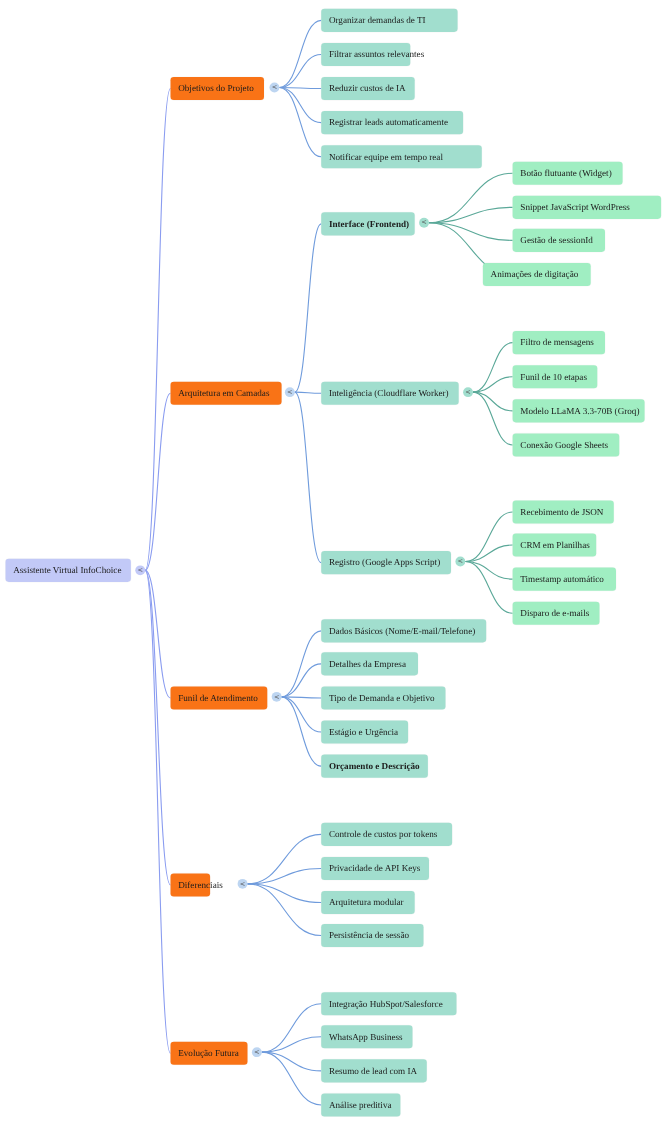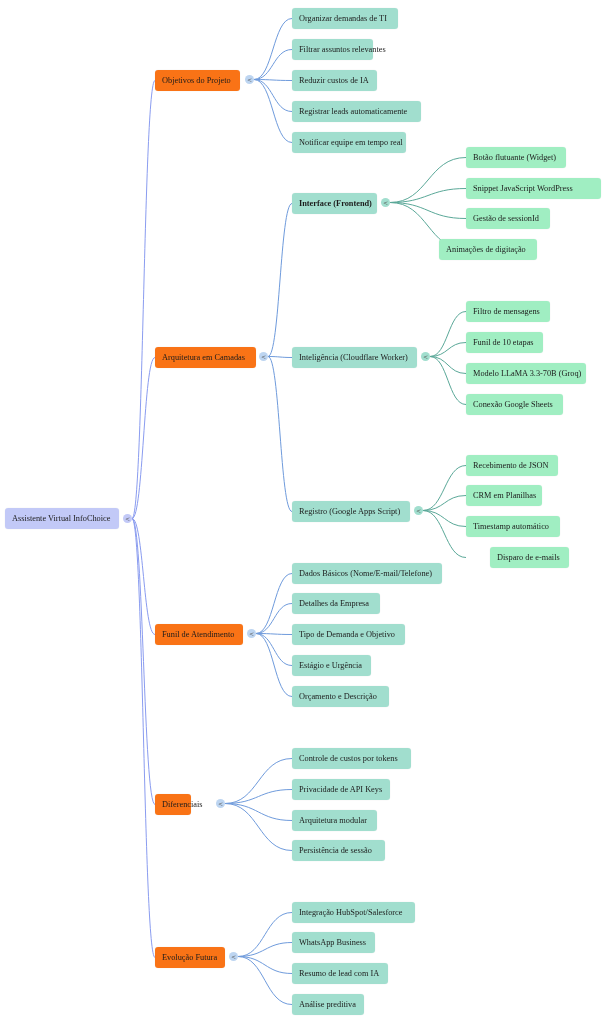--- a/index.html
+++ b/index.html
@@ -75,25 +75,25 @@
 
 <div class="node lvl1" id="n-2" style="left:155px; top:624px; width:88px;">Funil de Atendimento</div>
 <div class="toggle t1" id="t-2" style="left:247px; top:629px;">&lt;</div>
 
 <div class="node lvl1" id="n-3" style="left:155px; top:794px; width:36px;">Diferenciais</div>
 <div class="toggle t1" id="t-3" style="left:216px; top:799px;">&lt;</div>
 
 <div class="node lvl1" id="n-4" style="left:155px; top:947px; width:70px;">Evolução Futura</div>
 <div class="toggle t1" id="t-4" style="left:229px; top:952px;">&lt;</div>
 
-<div class="node lvl2" id="n-0-0" style="left:292px; top:8px; width:106px;">Organizar demandas de TI</div>
+<div class="node lvl2" id="n-0-0" style="left:292px; top:8px; width:124px;">Organizar demandas de TI</div>
 <div class="node lvl2" id="n-0-1" style="left:292px; top:39px; width:81px;">Filtrar assuntos relevantes</div>
 <div class="node lvl2" id="n-0-2" style="left:292px; top:70px; width:85px;">Reduzir custos de IA</div>
 <div class="node lvl2" id="n-0-3" style="left:292px; top:101px; width:129px;">Registrar leads automaticamente</div>
-<div class="node lvl2" id="n-0-4" style="left:292px; top:132px; width:114px;">Notificar equipe em tempo real</div>
+<div class="node lvl2" id="n-0-4" style="left:292px; top:132px; width:146px;">Notificar equipe em tempo real</div>
 
 <div class="node lvl2" id="n-1-0" style="left:292px; top:193px; width:85px;font-weight:bold;">Interface (Frontend)</div>
 <div class="toggle t2" id="t-1-0" style="left:381px; top:198px;">&lt;</div>
 
 <div class="node lvl2" id="n-1-1" style="left:292px; top:347px; width:125px;">Inteligência (Cloudflare Worker)</div>
 <div class="toggle t2" id="t-1-1" style="left:421px; top:352px;">&lt;</div>
 
 <div class="node lvl2" id="n-1-2" style="left:292px; top:501px; width:118px;">Registro (Google Apps Script)</div>
 <div class="toggle t2" id="t-1-2" style="left:414px; top:506px;">&lt;</div>
 
@@ -103,27 +103,27 @@
 <div class="node lvl3" id="n-1-0-3" style="left:439px; top:239px; width:98px;">Animações de digitação</div>
 
 <div class="node lvl3" id="n-1-1-0" style="left:466px; top:301px; width:84px;">Filtro de mensagens</div>
 <div class="node lvl3" id="n-1-1-1" style="left:466px; top:332px; width:77px;">Funil de 10 etapas</div>
 <div class="node lvl3" id="n-1-1-2" style="left:466px; top:363px; width:120px;">Modelo LLaMA 3.3-70B (Groq)</div>
 <div class="node lvl3" id="n-1-1-3" style="left:466px; top:394px; width:97px;">Conexão Google Sheets</div>
 
 <div class="node lvl3" id="n-1-2-0" style="left:466px; top:455px; width:92px;">Recebimento de JSON</div>
 <div class="node lvl3" id="n-1-2-1" style="left:466px; top:485px; width:76px;">CRM em Planilhas</div>
 <div class="node lvl3" id="n-1-2-2" style="left:466px; top:516px; width:94px;">Timestamp automático</div>
-<div class="node lvl3" id="n-1-2-3" style="left:490px; top:547px; width:79px;">Disparo de e-mails</div>
+<div class="node lvl3" id="n-1-2-3" style="left:466px; top:547px; width:79px;">Disparo de e-mails</div>
 
 <div class="node lvl2" id="n-2-0" style="left:292px; top:563px; width:150px;">Dados Básicos (Nome/E-mail/Telefone)</div>
 <div class="node lvl2" id="n-2-1" style="left:292px; top:593px; width:88px;">Detalhes da Empresa</div>
 <div class="node lvl2" id="n-2-2" style="left:292px; top:624px; width:113px;">Tipo de Demanda e Objetivo</div>
 <div class="node lvl2" id="n-2-3" style="left:292px; top:655px; width:79px;">Estágio e Urgência</div>
-<div class="node lvl2" id="n-2-4" style="left:292px; top:686px; width:97px;">Orçamento e Descrição</div>
+<div class="node lvl2" id="n-2-4" style="left:292px; top:686px; width:97px;font-weight:bold;">Orçamento e Descrição</div>
 
 <div class="node lvl2" id="n-3-0" style="left:292px; top:748px; width:119px;">Controle de custos por tokens</div>
 <div class="node lvl2" id="n-3-1" style="left:292px; top:779px; width:98px;">Privacidade de API Keys</div>
 <div class="node lvl2" id="n-3-2" style="left:292px; top:810px; width:85px;">Arquitetura modular</div>
 <div class="node lvl2" id="n-3-3" style="left:292px; top:840px; width:93px;">Persistência de sessão</div>
 
 <div class="node lvl2" id="n-4-0" style="left:292px; top:902px; width:123px;">Integração HubSpot/Salesforce</div>
 <div class="node lvl2" id="n-4-1" style="left:292px; top:932px; width:83px;">WhatsApp Business</div>
 <div class="node lvl2" id="n-4-2" style="left:292px; top:963px; width:96px;">Resumo de lead com IA</div>
 <div class="node lvl2" id="n-4-3" style="left:292px; top:994px; width:72px;">Análise preditiva</div>

